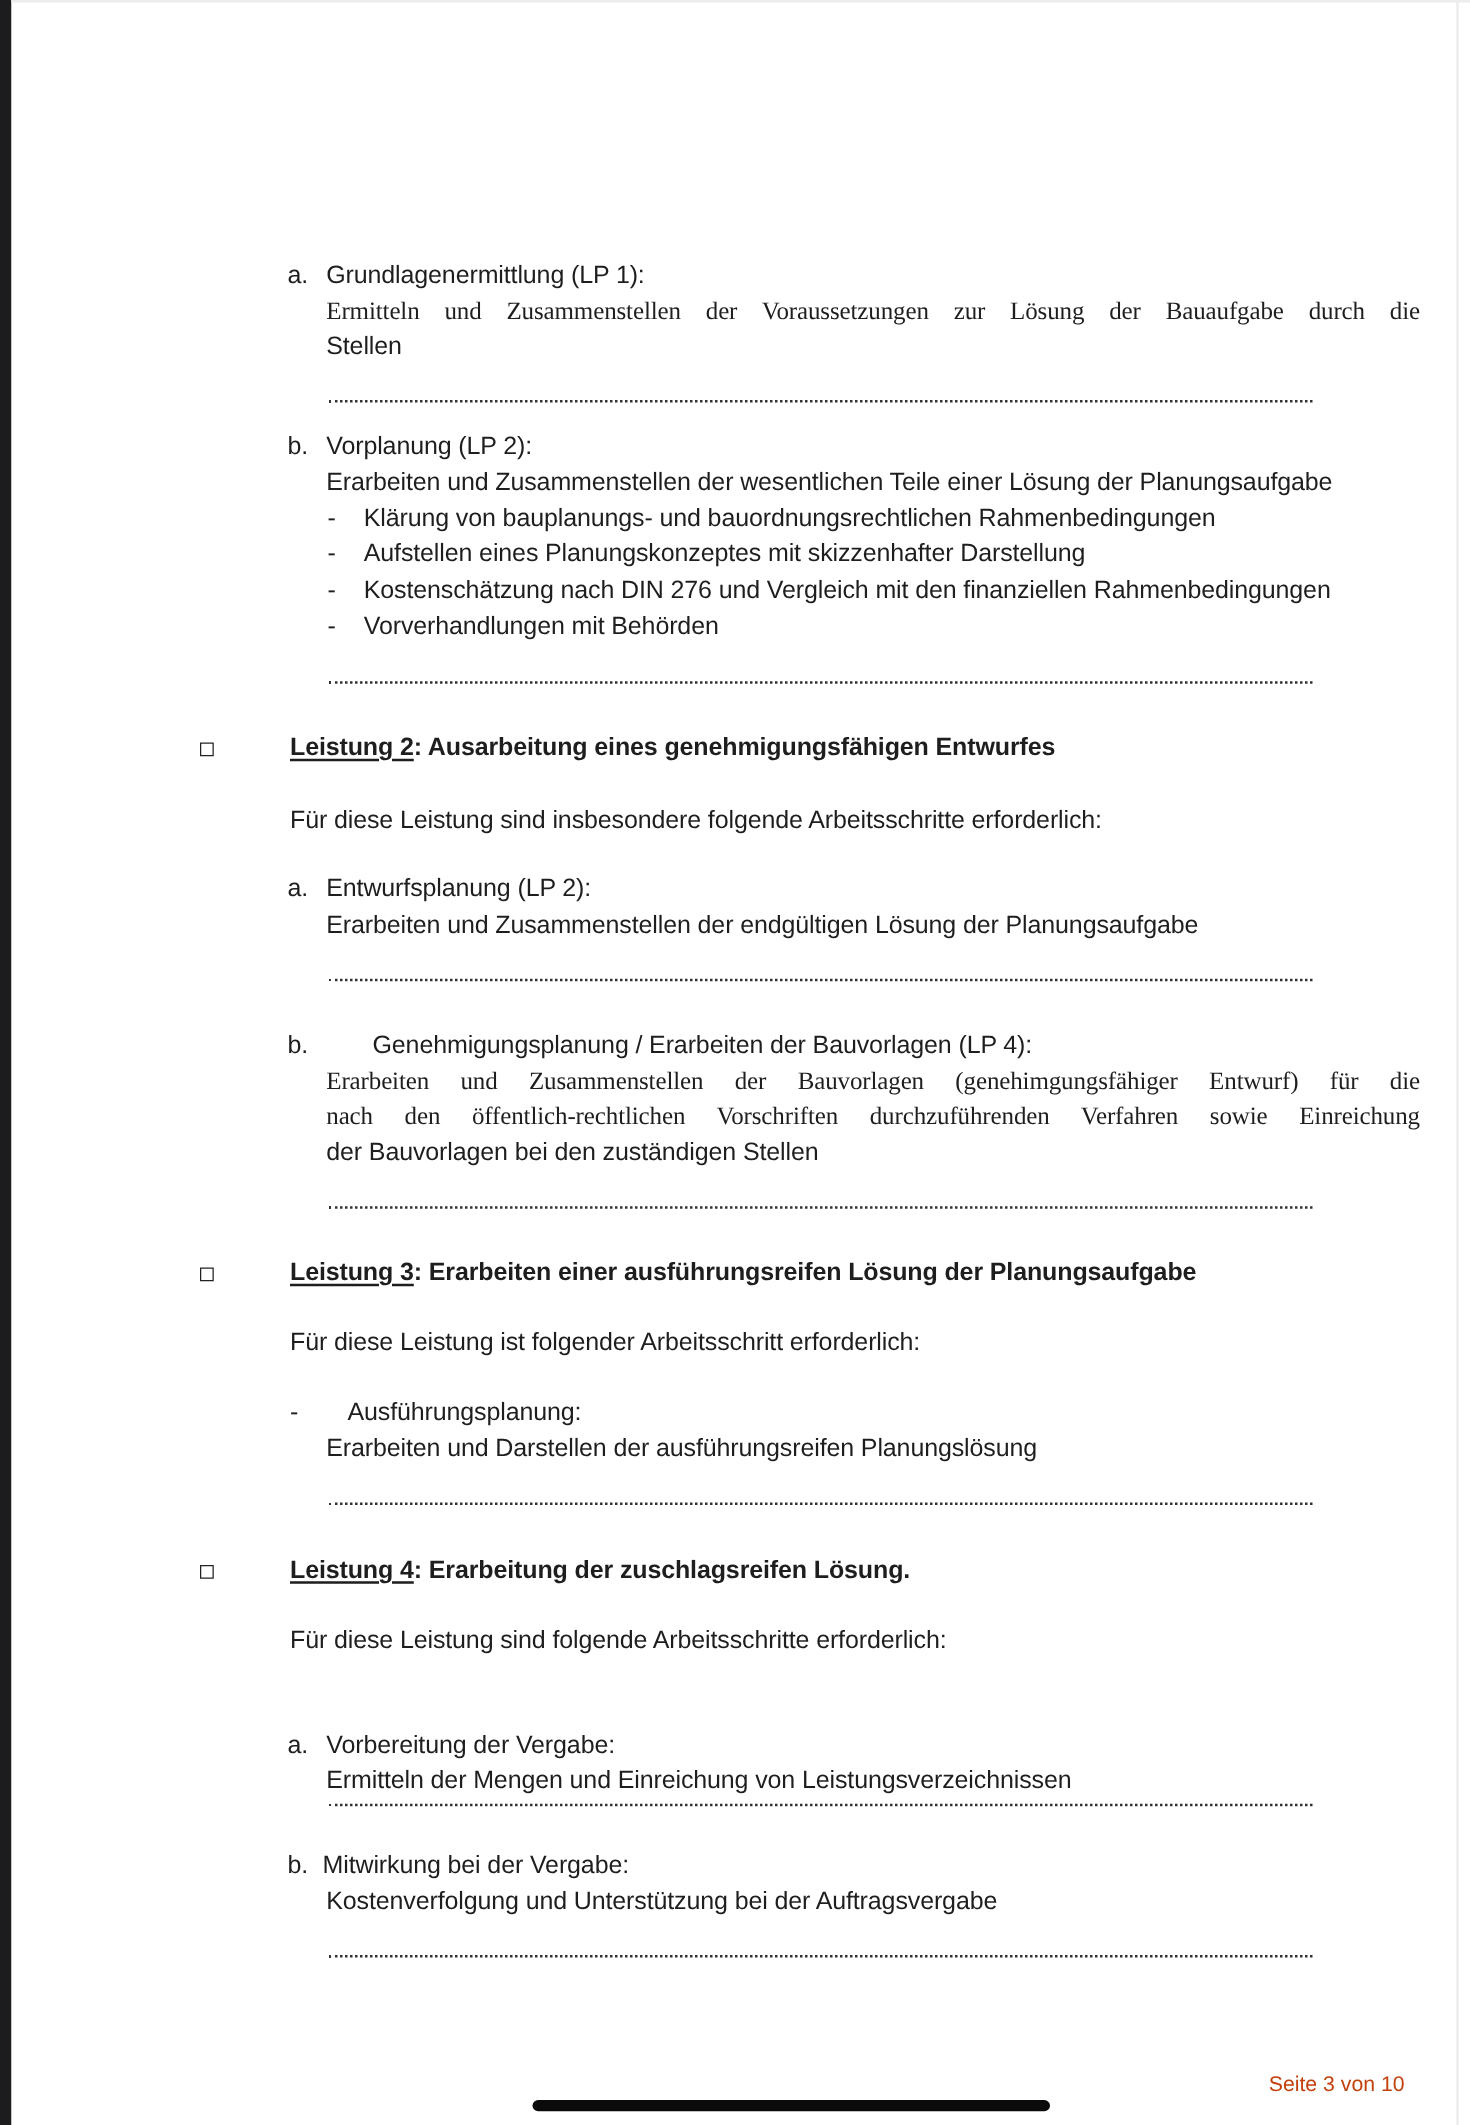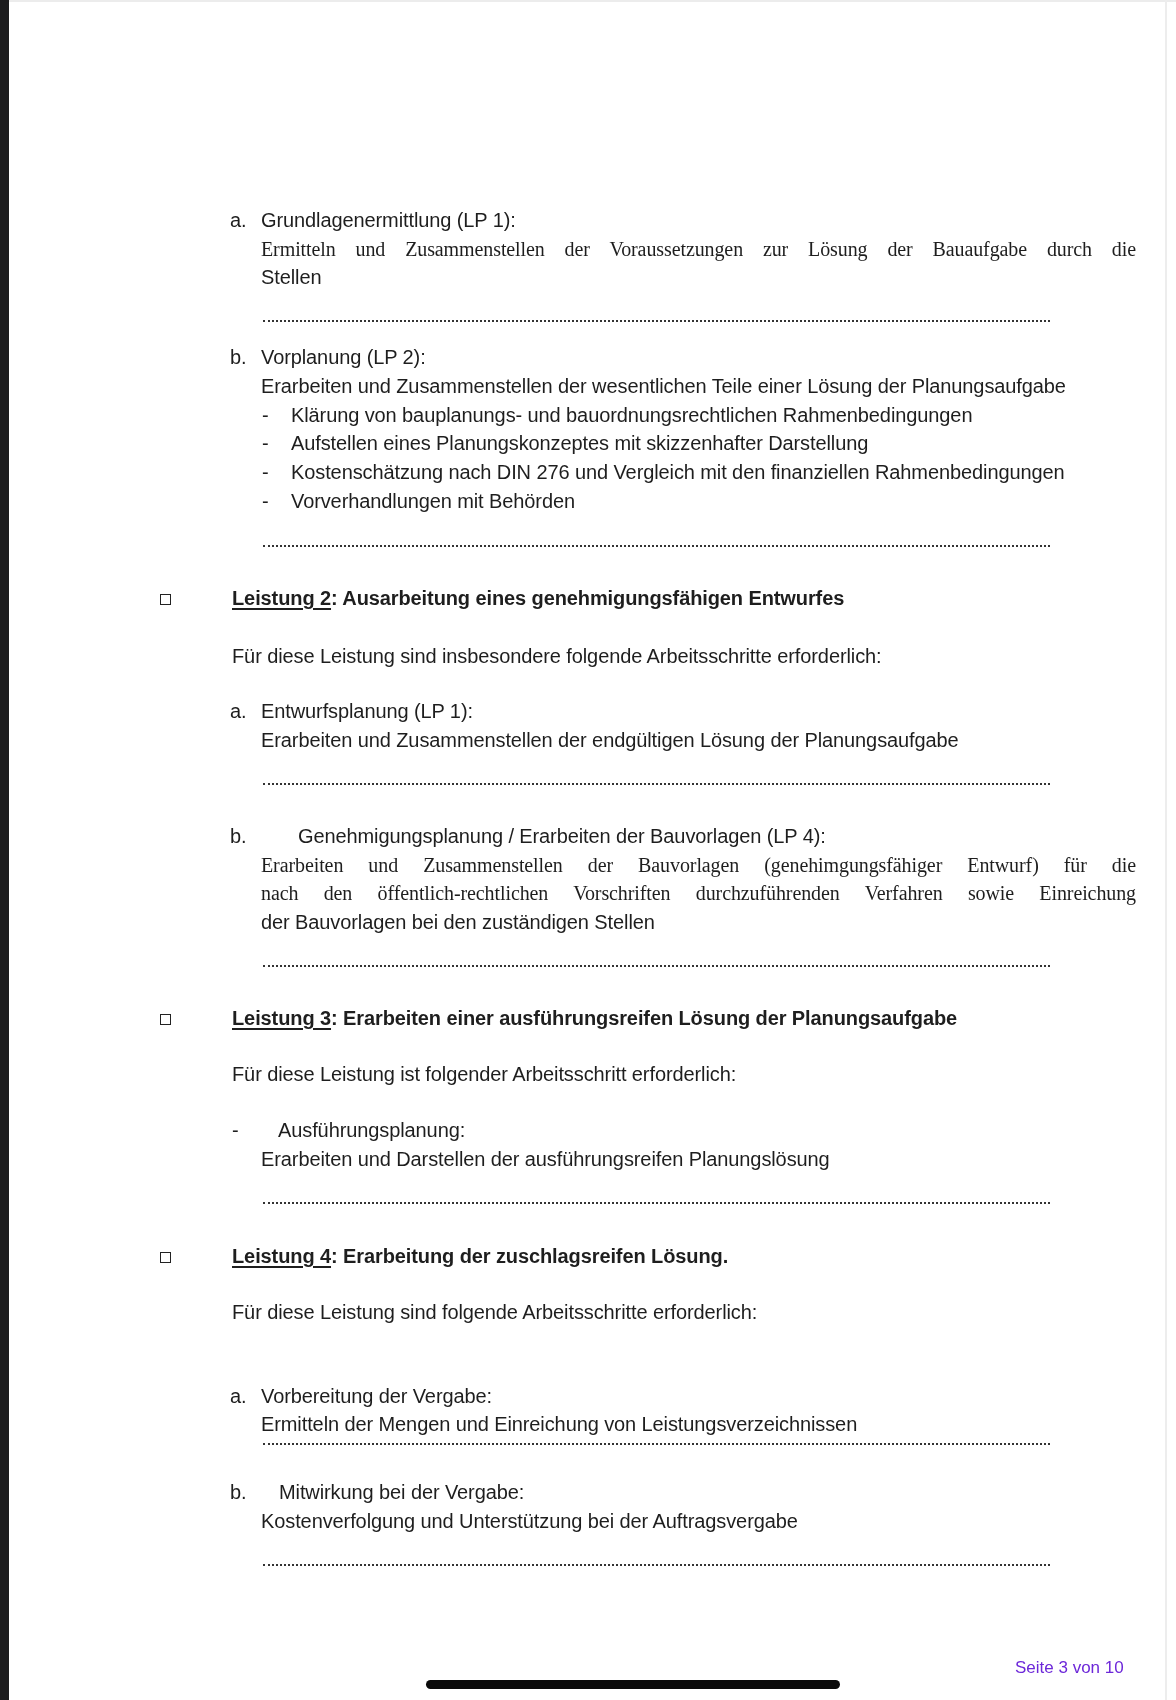--- a/index.html
+++ b/index.html
@@ -12,21 +12,21 @@
   .left-strip { position:absolute; left:0; top:0; width:9px; height:1700px; background:#1c1c1e; }
   .top-rule { position:absolute; left:9px; top:0; right:0; height:2px; background:#ececec; }
   .right-edge { position:absolute; right:9px; top:0; width:2px; height:1700px; background:#ededed; }
 
   .ln { position:absolute; font-size:20px; line-height:24px; white-space:nowrap; color:#1e1e1e; letter-spacing:-0.1px; }
   .justify { white-space:normal; text-align:justify; text-align-last:justify;font-family:Liberation Serif, serif; }
   .b { font-weight:bold; }
   .u { text-decoration:underline; text-underline-offset:3px; }
   .dots { position:absolute; height:2px; border-bottom:2px dotted #333; }
   .checkbox { position:absolute; width:9px; height:9px; border:1px solid #222; background:#fff; }
-  .footer { position:absolute; font-size:17px; color:#6d28d9; font-family:"Liberation Sans", sans-serif; }
+  .footer { position:absolute; font-size:17px; color:#c2410c; font-family:"Liberation Sans", sans-serif; }
   .home-bar { position:absolute; left:426px; top:1680px; width:414px; height:9px; border-radius:5px; background:#0a0a0a; }
 </style>
 </head>
 <body>
 
 <div class="left-strip"></div>
 <div class="top-rule"></div>
 <div class="right-edge"></div>
 
 <div>
@@ -54,21 +54,21 @@
     <span class="ln" style="left:291px;top:489px;">Vorverhandlungen mit Behörden</span>
     <div class="dots" style="left:263px;top:543px;width:787px;"></div>
   </div>
 
   <div>
     <div class="checkbox" style="left:160px;top:594px;"></div>
     <span class="ln b" style="left:232px;top:586px;"><span class="u">Leistung 2</span><span>: Ausarbeitung eines genehmigungsfähigen Entwurfes</span></span>
     <span class="ln" style="left:232px;top:644px;">Für diese Leistung sind insbesondere folgende Arbeitsschritte erforderlich:</span>
 
     <span class="ln" style="left:230px;top:699px;">a.</span>
-    <span class="ln" style="left:261px;top:699px;">Entwurfsplanung (LP 1):</span>
+    <span class="ln" style="left:261px;top:699px;">Entwurfsplanung (LP 2):</span>
     <span class="ln" style="left:261px;top:728px;">Erarbeiten und Zusammenstellen der endgültigen Lösung der Planungsaufgabe</span>
     <div class="dots" style="left:263px;top:781px;width:787px;"></div>
 
     <span class="ln" style="left:230px;top:824px;">b.</span>
     <span class="ln" style="left:261px;top:824px;margin-left:37px;">Genehmigungsplanung / Erarbeiten der Bauvorlagen (LP 4):</span>
     <span class="ln justify" style="left:261px;top:853px;width:875px;">Erarbeiten und Zusammenstellen der Bauvorlagen (genehimgungsfähiger Entwurf) für die</span>
     <span class="ln justify" style="left:261px;top:881px;width:875px;">nach den öffentlich-rechtlichen Vorschriften durchzuführenden Verfahren sowie Einreichung</span>
     <span class="ln" style="left:261px;top:910px;">der Bauvorlagen bei den zuständigen Stellen</span>
     <div class="dots" style="left:263px;top:963px;width:787px;"></div>
   </div>
@@ -90,21 +90,21 @@
     <span class="ln" style="left:232px;top:1300px;">Für diese Leistung sind folgende Arbeitsschritte erforderlich:</span>
 
     <span class="ln" style="left:230px;top:1384px;">a.</span>
     <span class="ln" style="left:261px;top:1384px;">Vorbereitung der Vergabe:</span>
     <span class="ln" style="left:261px;top:1384px;top:1356px;"></span>
 
     <span class="ln" style="left:261px;top:1412px;">Ermitteln der Mengen und Einreichung von Leistungsverzeichnissen</span>
     <div class="dots" style="left:263px;top:1440px;width:787px;top:1441px;"></div>
 
     <span class="ln" style="left:230px;top:1480px;">b.</span>
-    <span class="ln" style="left:279px;top:1480px;">Mitwirkung bei der Vergabe:</span>
+    <span class="ln" style="left:258px;top:1480px;">Mitwirkung bei der Vergabe:</span>
     <span class="ln" style="left:261px;top:1509px;text-align:center;">Kostenverfolgung  und Unterstützung bei der Auftragsvergabe</span>
     <div class="dots" style="left:263px;top:1562px;width:787px;"></div>
   </div>
 
   <span class="footer" style="left:1015px;top:1658px;">Seite 3 von 10</span>
 </div>
 
 <div class="home-bar"></div>
 
 </body></html>

